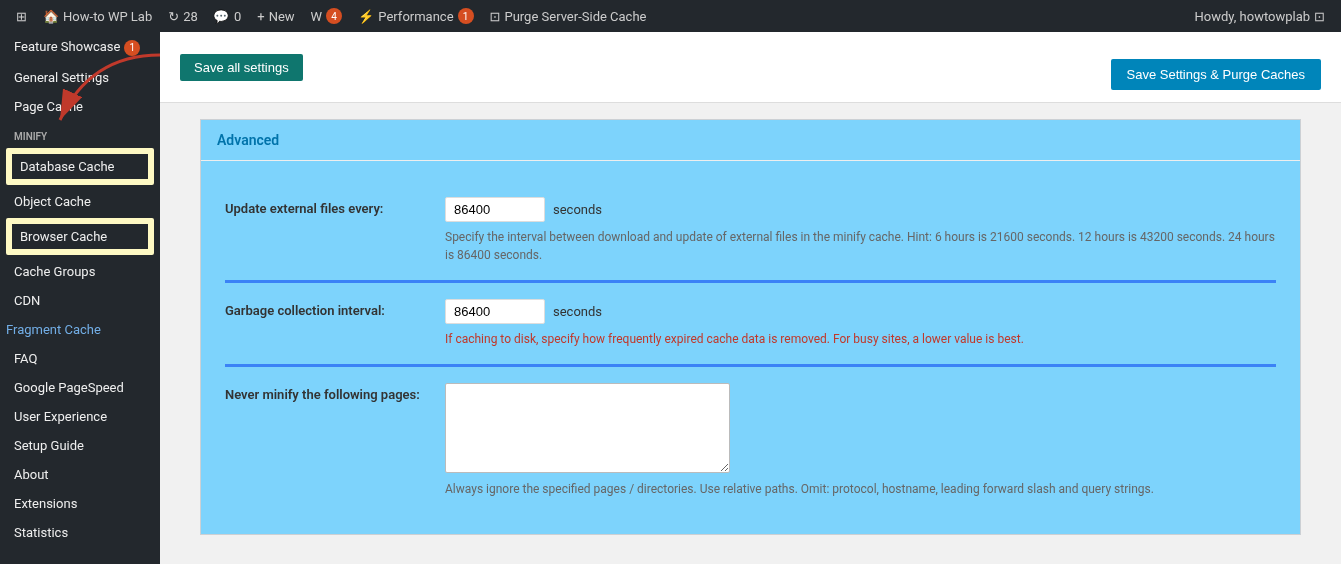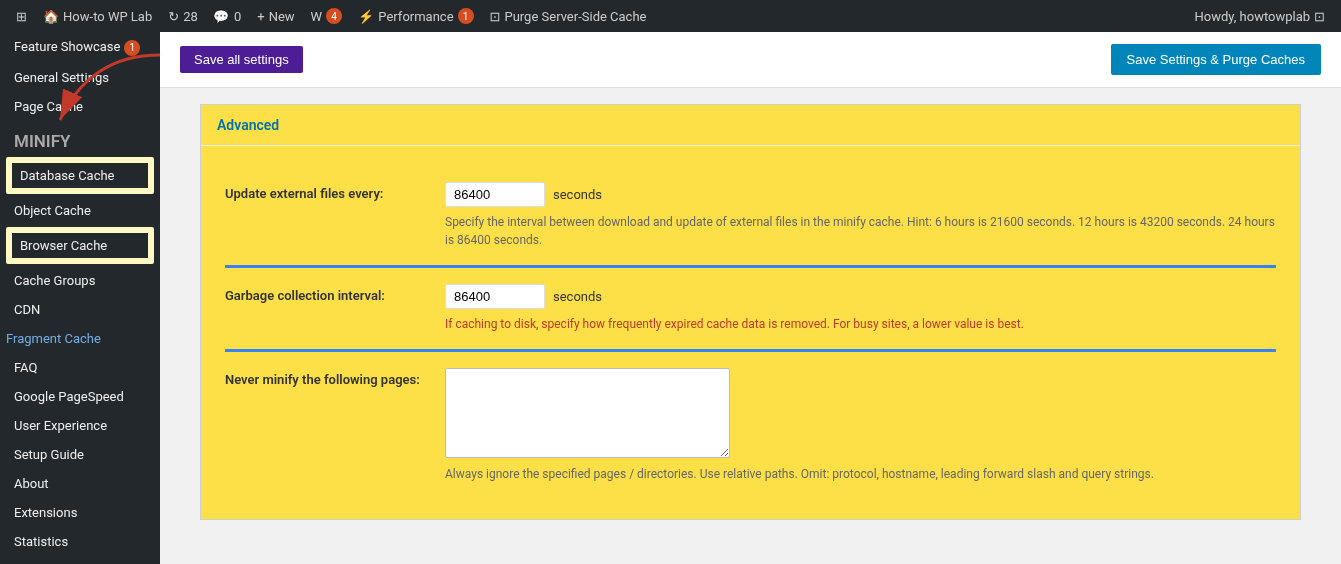--- a/index.html
+++ b/index.html
@@ -70,21 +70,21 @@
       padding: 7px 10px 7px 14px;
       color: #eee;
       font-size: 13px;
       cursor: pointer;
       white-space: nowrap;
       text-decoration: none;
     }
     .menu-item.section-header {
       color: #aaa;
       font-weight: 600;
-      font-size: 17px;
+      font-size: 10px;
       text-transform: uppercase;
       padding: 10px 10px 4px 14px;
       cursor: default;
       background: transparent;
     }
     .menu-item.highlighted { color: #72aee6; padding-left: 6px; }
     .menu-item.support { color: #e74c3c; font-weight: 600; }
     .menu-item .badge {
       background: #d54e21;
       color: #fff;
@@ -117,42 +117,43 @@
       background: #fff;
       border-bottom: 1px solid #ddd;
       padding: 12px 20px;
       display: flex;
       align-items: center;
       justify-content: space-between;
     }
 
     
     .btn-primary {
-      background: #4c1d95;
+      background: #0f766e;
       color: #fff;
       border: none;
       padding: 6px 14px;
       font-size: 13px;
       cursor: pointer;
       border-radius: 2px;
     }
     .btn-secondary {
       background: #0085ba;
       color: #fff;
       border: none;
       padding: 8px 16px;
       font-size: 13px;
       cursor: pointer;
       border-radius: 2px;
       white-space: nowrap;
+      margin-top: 15px;
     }
 
     
     .main-panel {
-      background: #fde047;
+      background: #7dd3fc;
       border: 1px solid #ccd0d4;
       margin: 0 20px 20px 20px;
     }
 
     .section-title {
       padding: 12px 16px;
       border-bottom: 1px solid #eee;
       font-size: 14px;
       font-weight: 600;
       color: #0073aa;

